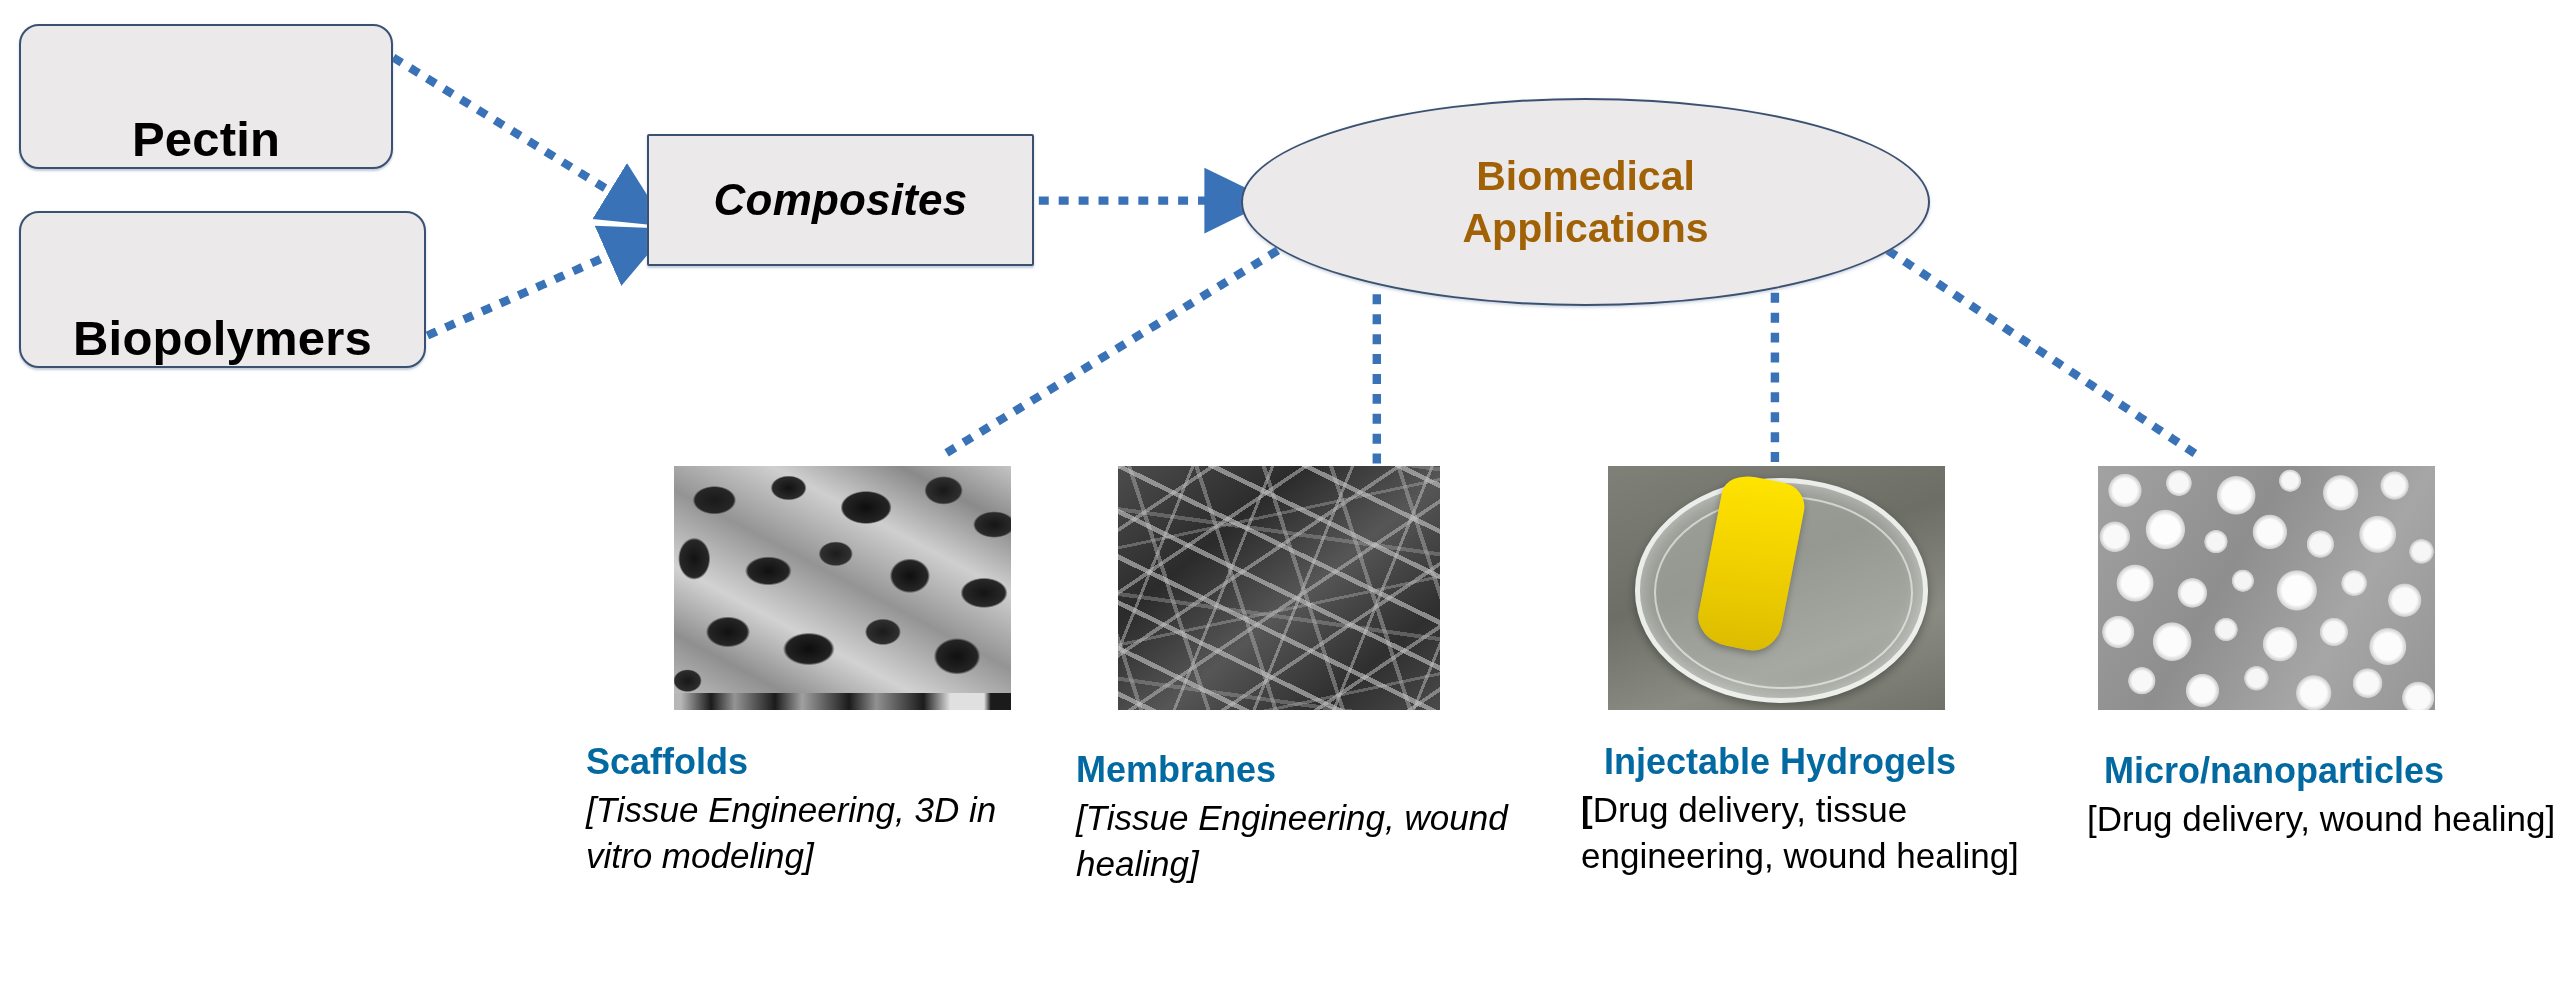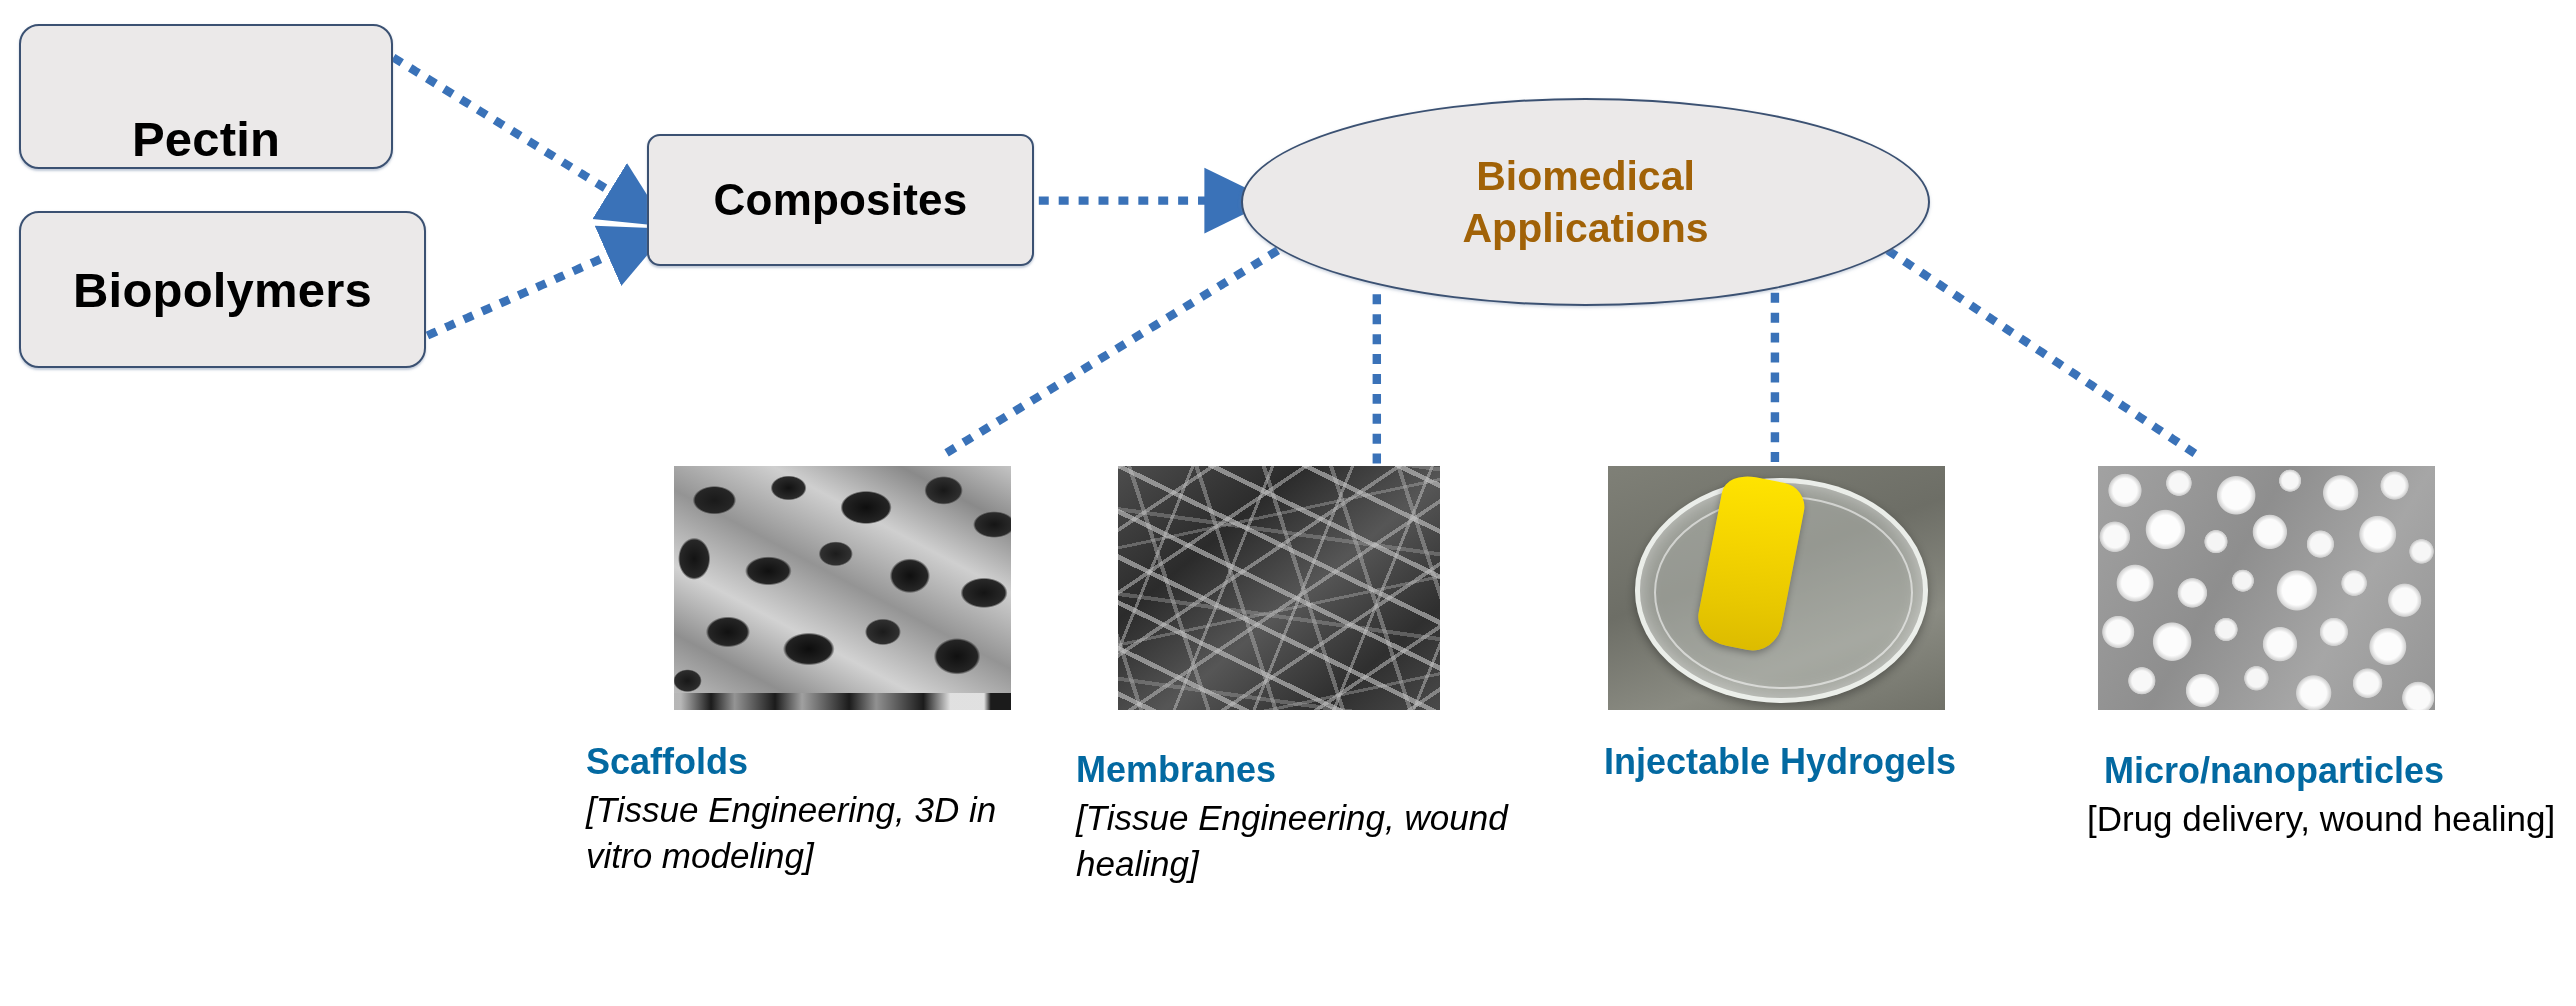--- a/index.html
+++ b/index.html
@@ -9,23 +9,23 @@
 
   
   .node{position:absolute;background:#ebe9e9;border:2.3px solid #3b5172;
         border-radius:20px;box-sizing:border-box;
         display:flex;align-items:center;justify-content:center;
         box-shadow:0 1.5px 2.3px rgba(120,140,170,.45);}
   .node span{font-weight:bold;color:#000;letter-spacing:0.2px;}
 
   #node-pectin{left:19px;top:24px;width:374px;height:145px;align-items:flex-end;}
   #node-pectin span{font-size:49px;}
-  #node-biopolymers{left:19px;top:211px;width:407px;height:157px;}
+  #node-biopolymers{left:19px;top:211px;width:407px;height:157px;align-items:flex-end;}
   #node-biopolymers span{font-size:49px;}
-  #node-composites{left:647px;top:134px;width:387px;height:132px;border-radius:13px;}
+  #node-composites{left:647px;top:134px;width:387px;height:132px;border-radius:2px;font-style:italic;}
   #node-composites span{font-size:44px;}
 
   
   #node-ellipse{position:absolute;left:1241px;top:98px;width:689px;height:208px;
        background:#ebe9e9;border:2.3px solid #3b5172;border-radius:50%;
        box-sizing:border-box;display:flex;align-items:center;justify-content:center;
        text-align:center;line-height:1.28;box-shadow:0 1.5px 3.1px rgba(120,140,170,.4);}
   #node-ellipse span{font-size:41px;font-weight:bold;color:#a16207;display:block;}
 
   
@@ -218,20 +218,21 @@
     <div class="desc ital">[Tissue Engineering, 3D in vitro modeling]</div>
   </div>
 
   <div class="caption" id="cap-membranes">
     <div class="title">Membranes</div>
     <div class="desc ital">[Tissue Engineering, wound healing]</div>
   </div>
 
   <div class="caption" id="cap-hydrogels">
     <div class="title">Injectable Hydrogels</div>
+    <div class="desc"><span class="bk">[</span><span>Drug delivery, tissue engineering,  wound healing]</span></div>
   </div>
 
   <div class="caption" id="cap-particles">
     <div class="title">Micro/nanoparticles</div>
     <div class="desc">[Drug delivery, wound healing]</div>
   </div>
 
 </div>
 
 

